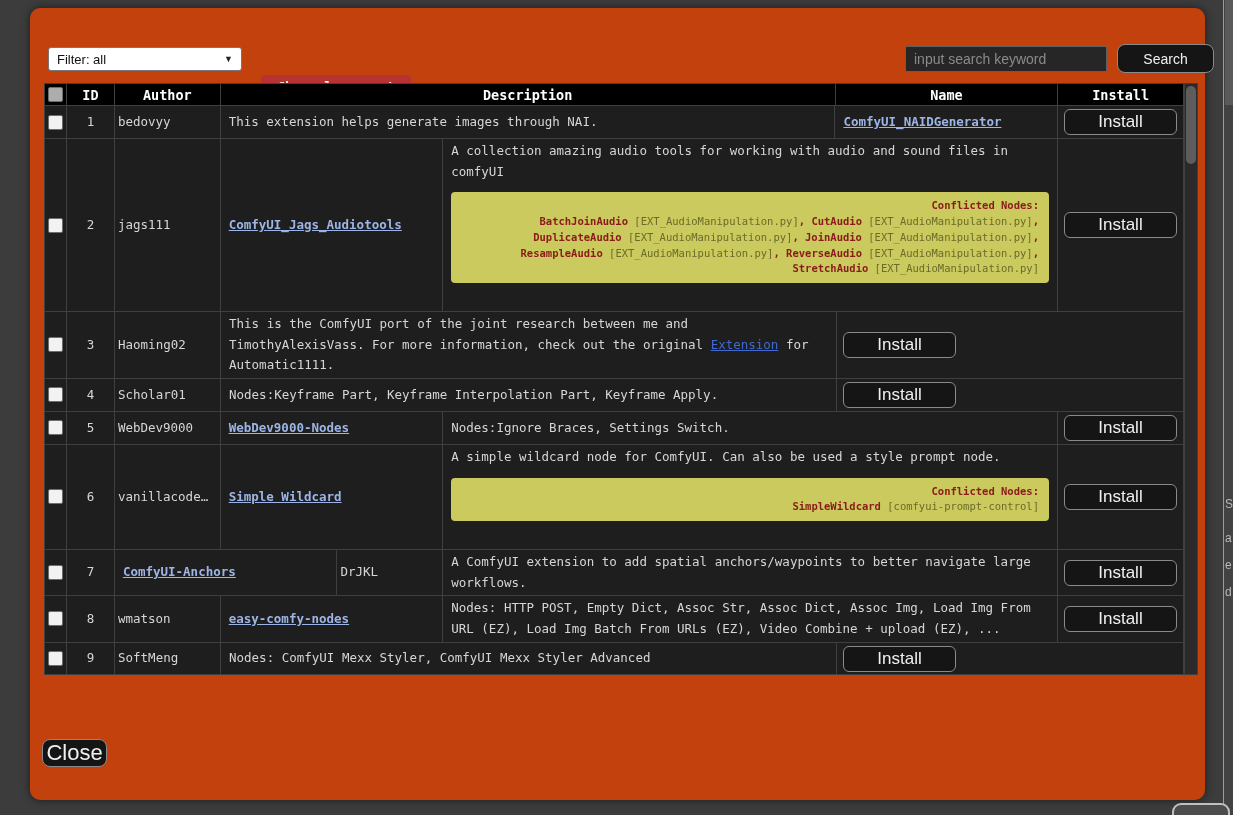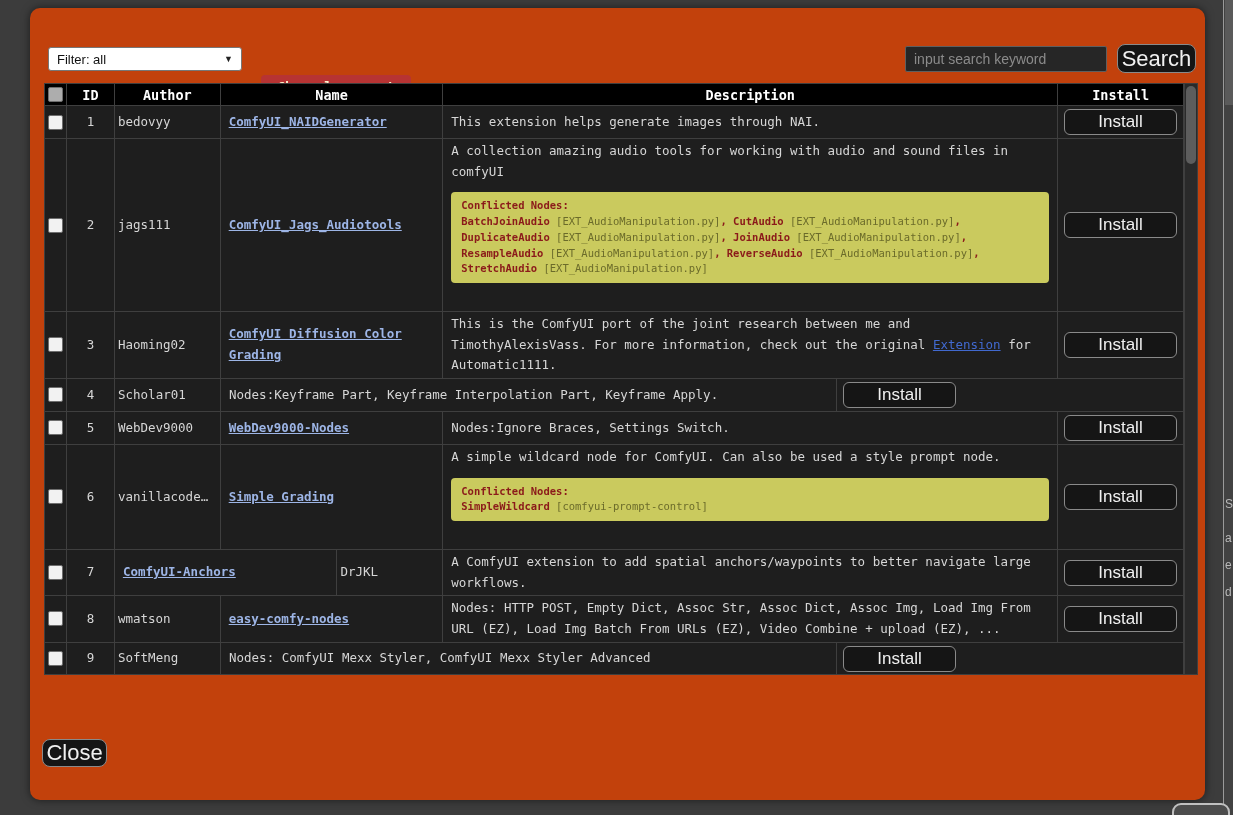--- a/index.html
+++ b/index.html
@@ -36,21 +36,21 @@
     background:#262626;border:1px solid #5f5f5f;border-radius:2px;
     color:#ddd;font:14px "Liberation Sans",sans-serif;
     padding:0 8px;box-sizing:border-box;outline:none;
   }
   .search-input::placeholder{color:#8b8b8b;}
   .btn{
     background:#151515;border:1px solid #8a8a8a;color:#f0f0f0;
     font-family:"Liberation Sans",sans-serif;cursor:pointer;
     display:flex;align-items:center;justify-content:center;box-sizing:border-box;
   }
-  .search-btn{position:absolute;left:1087px;top:36px;width:79px;height:29px;font-size:22px;border-radius:8px;}
+  .search-btn{position:absolute;left:1087px;top:36px;width:97px;height:29px;font-size:14px;border-radius:8px;}
   .close-btn{position:absolute;left:12px;top:731px;width:65px;height:28px;font-size:22px;border-radius:8px;}
   .install-btn{width:120px;height:26px;font-size:17px;border-radius:6px;}
   
   .table-wrap{position:absolute;left:14px;top:75px;width:1154px;height:592px;}
   .tbl{
     position:absolute;left:0;top:0;width:1140px;height:592px;
     border:1px solid #3f3f3f;box-sizing:border-box;background:#1e1e1e;
   }
   .thead{display:flex;height:22px;background:#000;border-bottom:1px solid #3f3f3f;box-sizing:border-box;}
   .tbody{position:absolute;top:22px;left:0;right:0;bottom:0;overflow:hidden;}
@@ -75,21 +75,21 @@
   .checkbox--header{background:#adadad;}
   .name-link{
     color:var(--name_link,#9db5e6);font-weight:bold;text-decoration:underline;
     cursor:pointer;word-break:break-word;
   }
   .desc-text{color:#d6d6d6;}
   .desc-link{color:var(--desc_link,#4169cf);text-decoration:underline;cursor:pointer;}
   .conflict-box{
     background:var(--conflict_bg,#caca5e);border-radius:4px;
     margin:10px 0 26px;padding:6px 10px;
-    font-size:10.5px;line-height:1.5;color:var(--conflict_text,#8b1a1a);
+    font-size:10.5px;line-height:1.5;color:var(--conflict_text,#8b1a1a);text-align:right;
   }
   .conflict-title{font-weight:bold;}
   .conflict-list b{font-weight:bold;color:var(--conflict_text,#8b1a1a);}
   .conflict-list .src{color:var(--conflict_source,#6b6b2a);}
   .scrollbar-inner{
     position:absolute;left:1140px;top:0;width:14px;height:592px;
     background:#2a2a2a;border:1px solid #3f3f3f;box-sizing:border-box;
   }
   .scrollbar-inner .thumb{
     position:absolute;left:1px;top:2px;width:10px;height:78px;
@@ -128,37 +128,37 @@
   <button class="btn search-btn">Search</button>
 
   <div class="table-wrap">
     <div class="tbl">
       <div class="thead">
         <div class="cell th c-check">
           <span class="checkbox checkbox--header"></span>
         </div>
         <div class="cell th c-id">ID</div>
         <div class="cell th c-author" style="justify-content:center;padding:0;">Author</div>
+        <div class="cell th c-desc" style="flex-direction:row;align-items:center;justify-content:center;padding:0;">Description</div>
         <div class="cell th c-name" style="justify-content:center;padding:0;">Name</div>
-        <div class="cell th c-desc" style="flex-direction:row;align-items:center;justify-content:center;padding:0;">Description</div>
         <div class="cell th c-install">Install</div>
       </div>
       <div class="tbody">
   <div class="row">
     <div class="cell c-check">
       <span class="checkbox"></span>
     </div>
     <div class="cell c-id">1</div>
     <div class="cell c-author">bedovyy</div>
+    <div class="cell c-desc">
+      <div class="desc-text">This extension helps generate images through NAI.</div>
+
+    </div>
     <div class="cell c-name">
       <a class="name-link">ComfyUI_NAIDGenerator</a>
-    </div>
-    <div class="cell c-desc">
-      <div class="desc-text">This extension helps generate images through NAI.</div>
-
     </div>
     <div class="cell c-install">
       <button class="btn install-btn">Install</button>
     </div>
   </div>
 
   <div class="row">
     <div class="cell c-check">
       <span class="checkbox"></span>
     </div>
@@ -178,23 +178,20 @@
       <button class="btn install-btn">Install</button>
     </div>
   </div>
 
   <div class="row">
     <div class="cell c-check">
       <span class="checkbox"></span>
     </div>
     <div class="cell c-id">3</div>
     <div class="cell c-author">Haoming02</div>
-    <div class="cell c-name">
-      <a class="name-link">ComfyUI Diffusion Color Grading</a>
-    </div>
     <div class="cell c-desc">
       <div class="desc-text">This is the ComfyUI port of the joint research between me and TimothyAlexisVass. For more information, check out the original <a class="desc-link">Extension</a> for Automatic1111.</div>
 
     </div>
     <div class="cell c-install">
       <button class="btn install-btn">Install</button>
     </div>
   </div>
 
   <div class="row">
@@ -230,21 +227,21 @@
     </div>
   </div>
 
   <div class="row">
     <div class="cell c-check">
       <span class="checkbox"></span>
     </div>
     <div class="cell c-id">6</div>
     <div class="cell c-author">vanillacode…</div>
     <div class="cell c-name">
-      <a class="name-link">Simple Grading</a>
+      <a class="name-link">Simple Wildcard</a>
     </div>
     <div class="cell c-desc">
       <div class="desc-text">A simple wildcard node for ComfyUI. Can also be used a style prompt node.</div>
       <div class="conflict-box">
         <div class="conflict-title">Conflicted Nodes:</div>
         <div class="conflict-list"><b>SimpleWildcard</b> <span class="src">[comfyui-prompt-control]</span></div>
       </div>
     </div>
     <div class="cell c-install">
       <button class="btn install-btn">Install</button>

